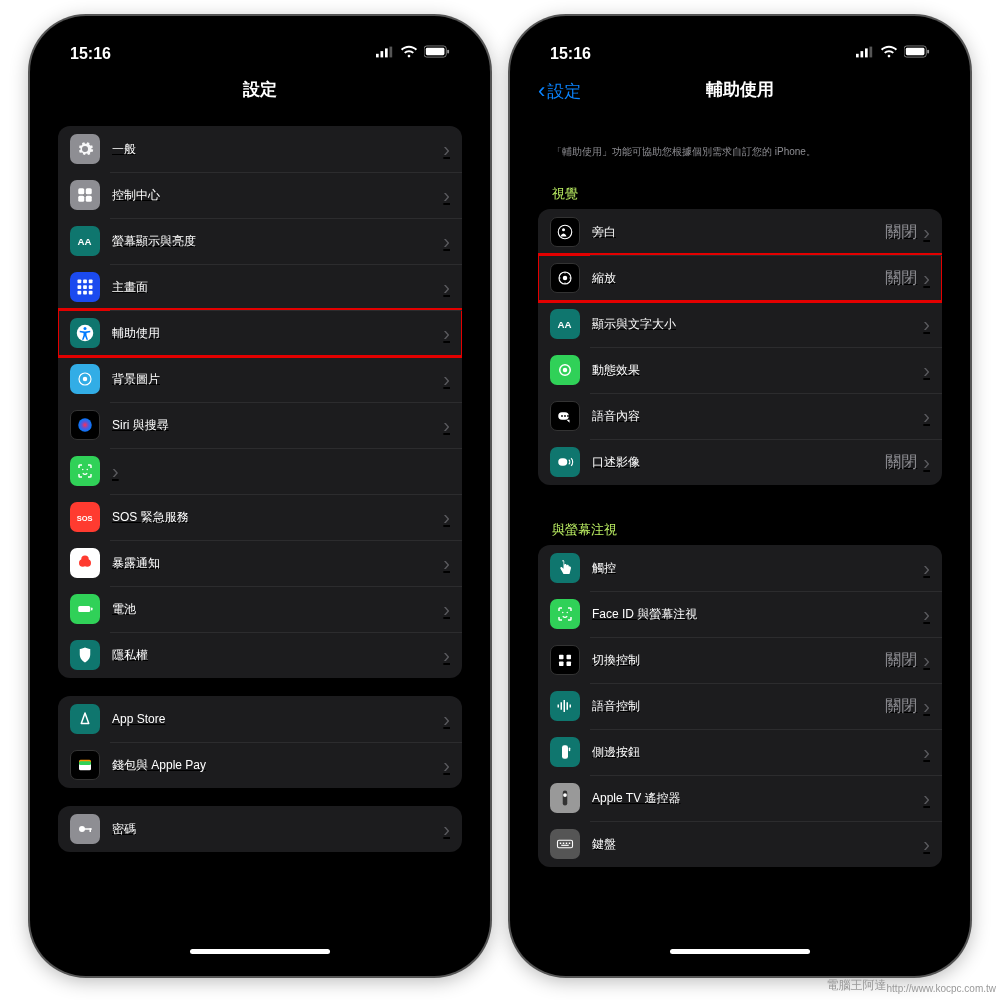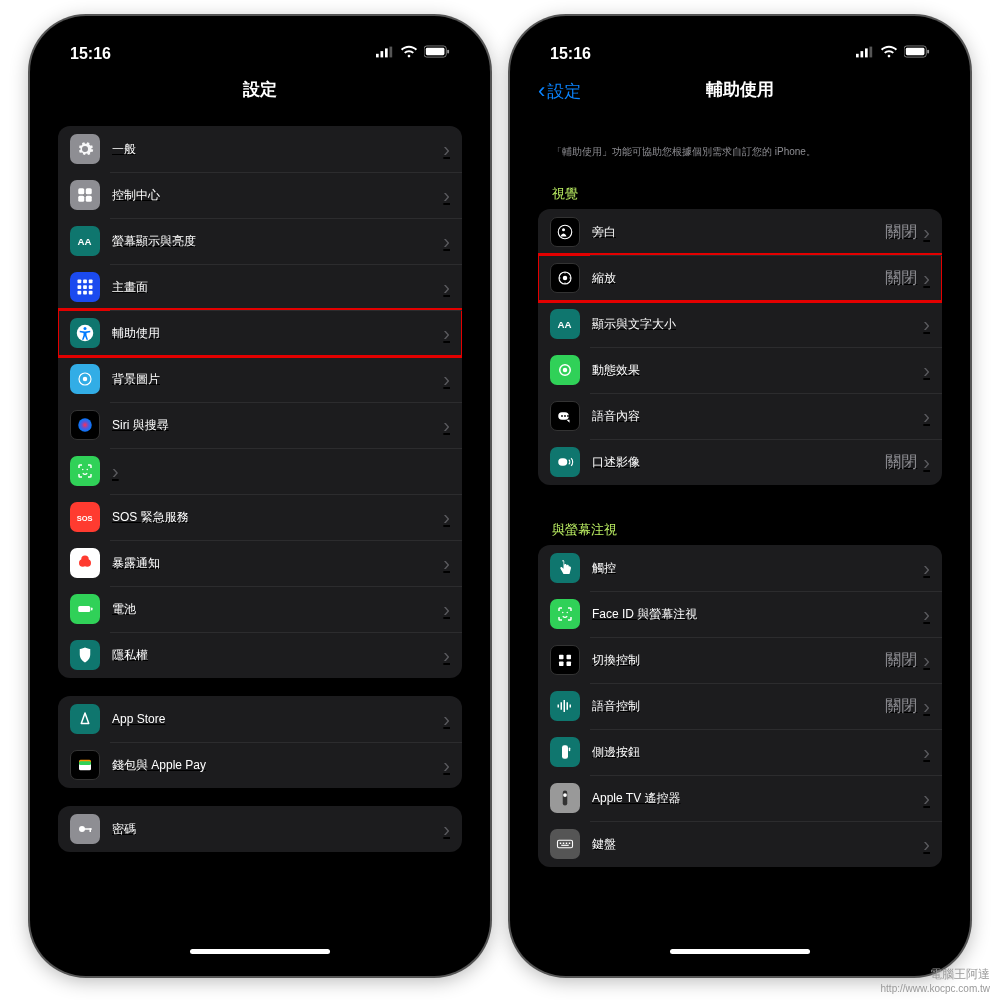--- a/index.html
+++ b/index.html
@@ -84,22 +84,22 @@
     width: 140px; height: 5px; background: #fff; border-radius: 3px;
   }
   
   .bg-gray { background:#8e8e93; } .bg-blue { background:#0f766e; }
   .bg-darkblue { background:#1b4aef; } .bg-cyan { background:#32ade6; }
   .bg-black { background:#000; border:1px solid #333; } .bg-green { background:#30d158; }
   .bg-red { background:#ff3b30; color:#ffffff; } .bg-white { background:#fff; color:#ff3b30; }
   .bg-bgray { background:#555; } .bg-lgray { background:#999; }
   svg.ico { width:18px; height:18px; fill:#fff; }
   .watermark {
-    position:absolute; bottom:6px; right:10px; font-size:12px; color:#999;
-    display:flex; flex-direction:column; align-items:flex-end; gap:0;
+    position:absolute; bottom:6px; right:4px; font-size:12px; color:#999;
+    display:flex; flex-direction:row; align-items:flex-end; gap:0;
   }
 </style>
 </head>
 <body>
 
 <div class="phones">
 
   <div class="phone">
     <div class="screen">
       <div class="notch"></div>

